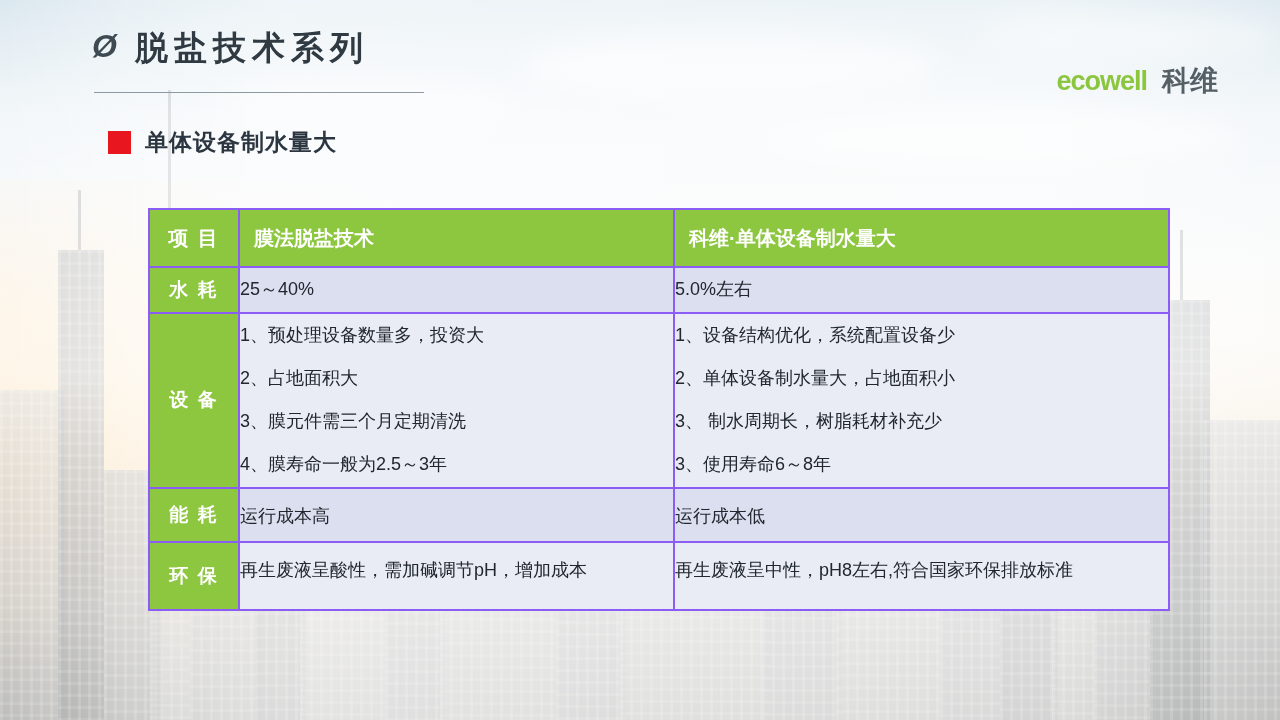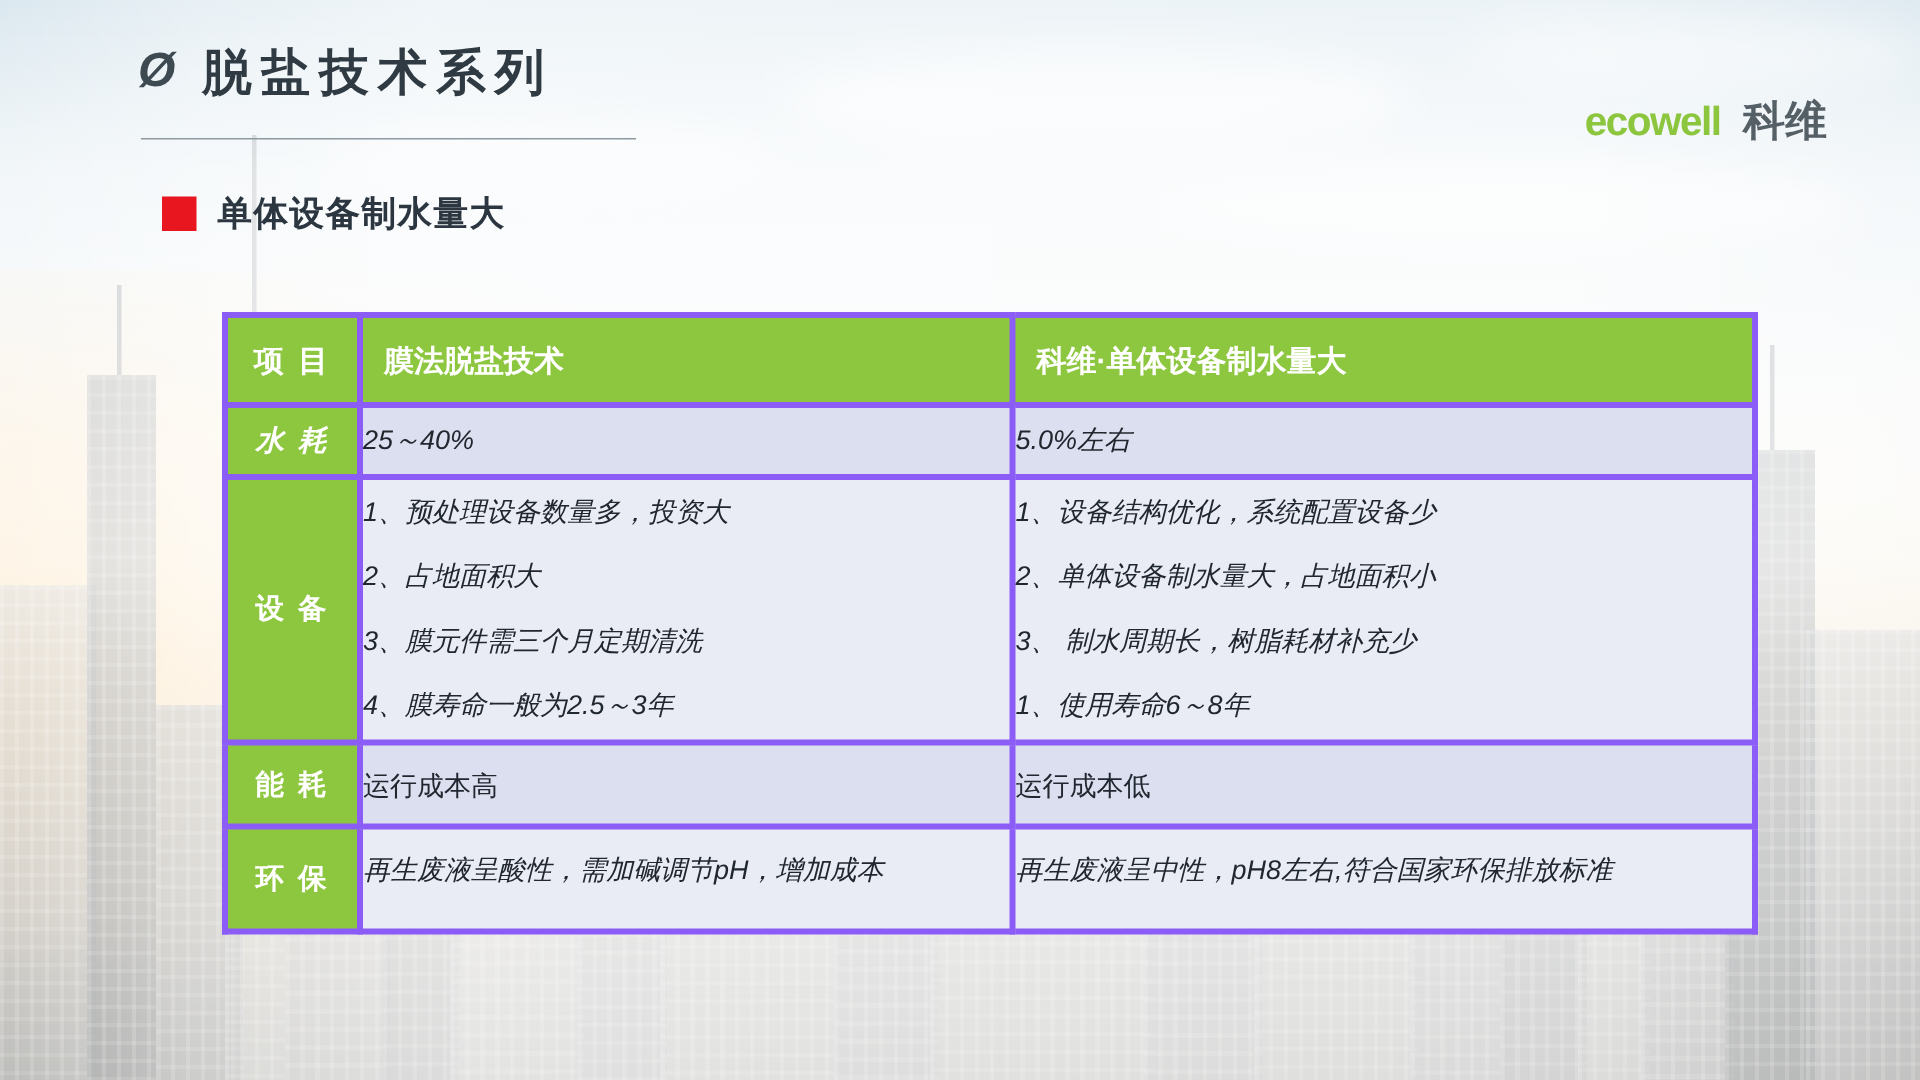--- a/index.html
+++ b/index.html
@@ -180,21 +180,21 @@
   table.cmp {
     position: absolute;
     left: 148px;
     top: 208px;
     width: 1020px;
     border-collapse: collapse;
     table-layout: fixed;
   }
   table.cmp td {
     vertical-align: middle;
-    border: 4px solid #8b5cf6;
+    border: 2px solid #8b5cf6;
     padding: 0;
   }
   .col-item  { width: 90px; }
   .col-a     { width: 435px; }
   .col-b     { width: 495px; }
 
   .hdr {
     background: #8dc63f;
     color: #ffffff;
     font-weight: 700;
@@ -213,31 +213,31 @@
     letter-spacing: 2px;
   }
   .cell {
     background: #e6e8f4;
     color: #20272e;
     font-size: 18px;
     padding: 10px 16px;
     line-height: 1.62;
   }
   .cell.lilac { background: #dcdff0; }
-  .cell.pale  { background: #e9ebf5; font-style: italic; }
+  .cell.pale  { background: #e9ebf5; }
   .cell ul {
     margin: 0;
     padding: 0;
     list-style: none;
   }
   .cell li {
     padding: 7px 0;
     white-space: nowrap;
   }
-  .r-water td { height: 44px; font-style: italic; }
+  .r-water td { height: 44px; }
   .r-water .cell { padding-top: 0; padding-bottom: 0; }
   .r-energy td { height: 48px; }
   .r-energy .cell { padding-top: 4px; padding-bottom: 0; }
   .r-env .cell { line-height: 1.7; padding-top: 12px; padding-bottom: 24px; }
 </style>
 </head>
 <body>
 
 <div class="slide">
 
@@ -363,21 +363,21 @@
               <li>2、占地面积大</li>
               <li>3、膜元件需三个月定期清洗</li>
               <li>4、膜寿命一般为2.5～3年</li>
             </ul>
           </td>
           <td class="cell pale">
             <ul>
               <li>1、设备结构优化，系统配置设备少</li>
               <li>2、单体设备制水量大，占地面积小</li>
               <li>3、 制水周期长，树脂耗材补充少</li>
-              <li>1、使用寿命6～8年</li>
+              <li>3、使用寿命6～8年</li>
             </ul>
           </td>
         </tr>
 
         <tr class="r-energy">
           <td class="rowlabel">能 耗</td>
           <td class="cell lilac">运行成本高</td>
           <td class="cell lilac">运行成本低</td>
         </tr>
 

